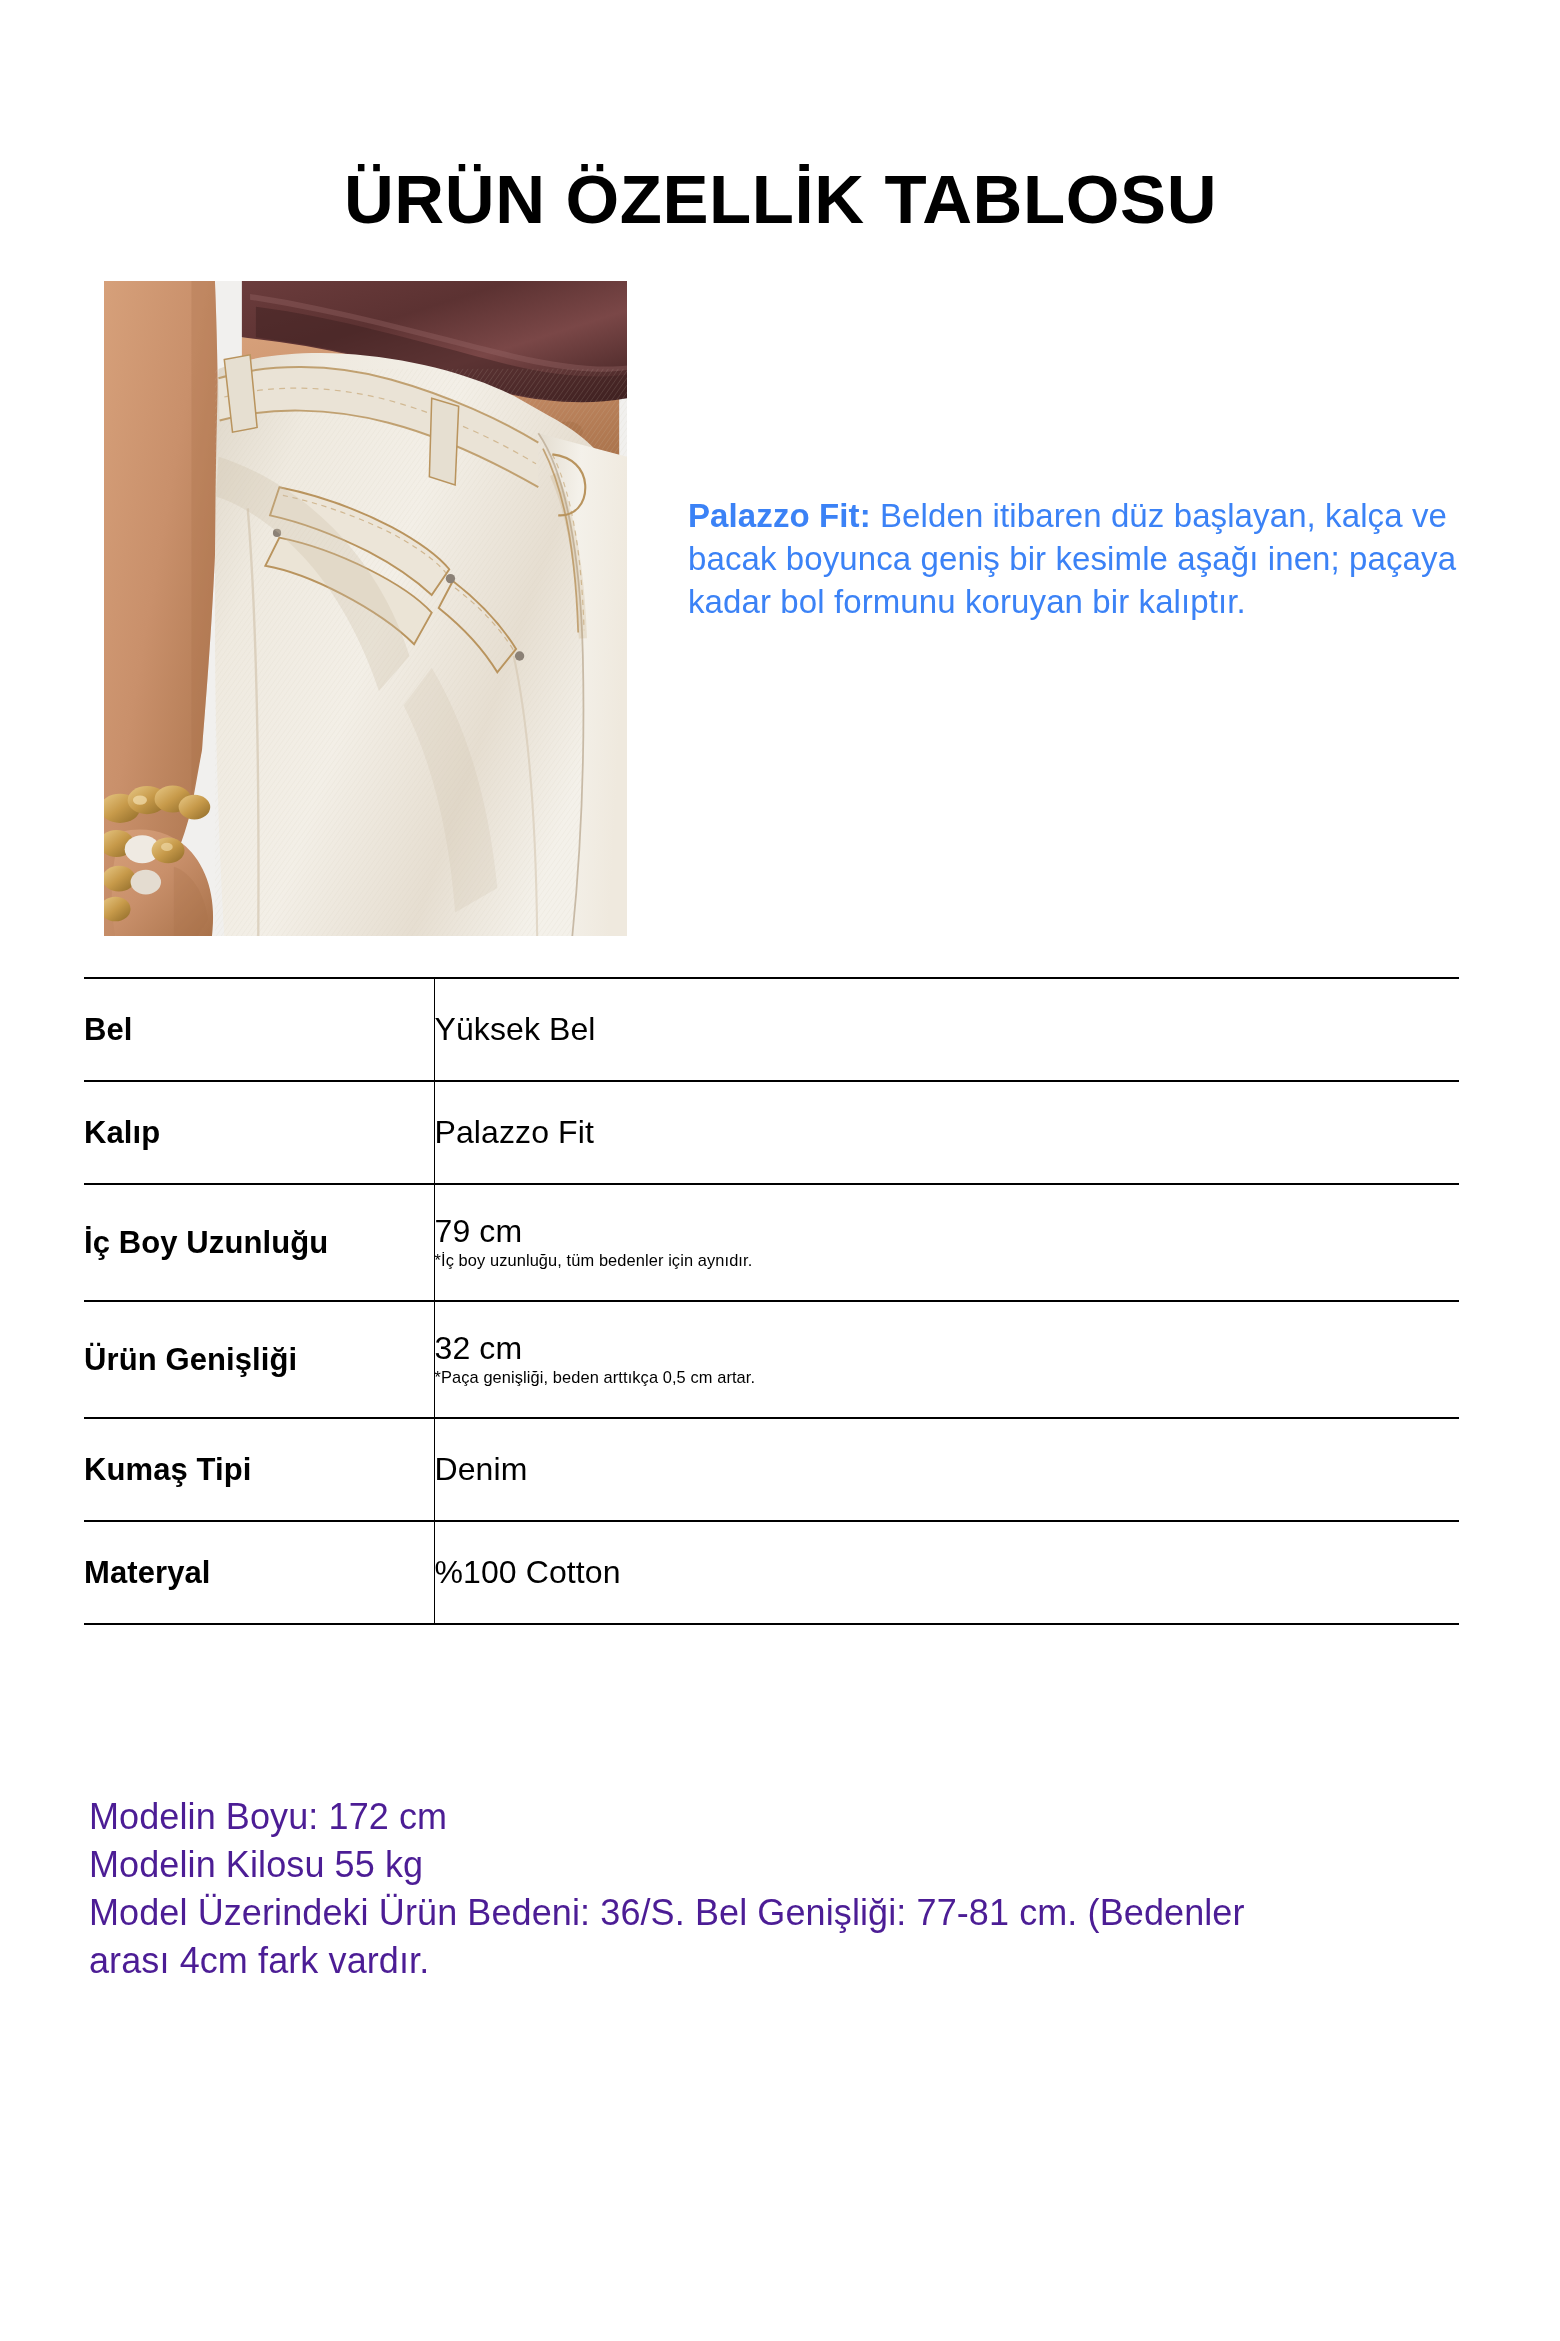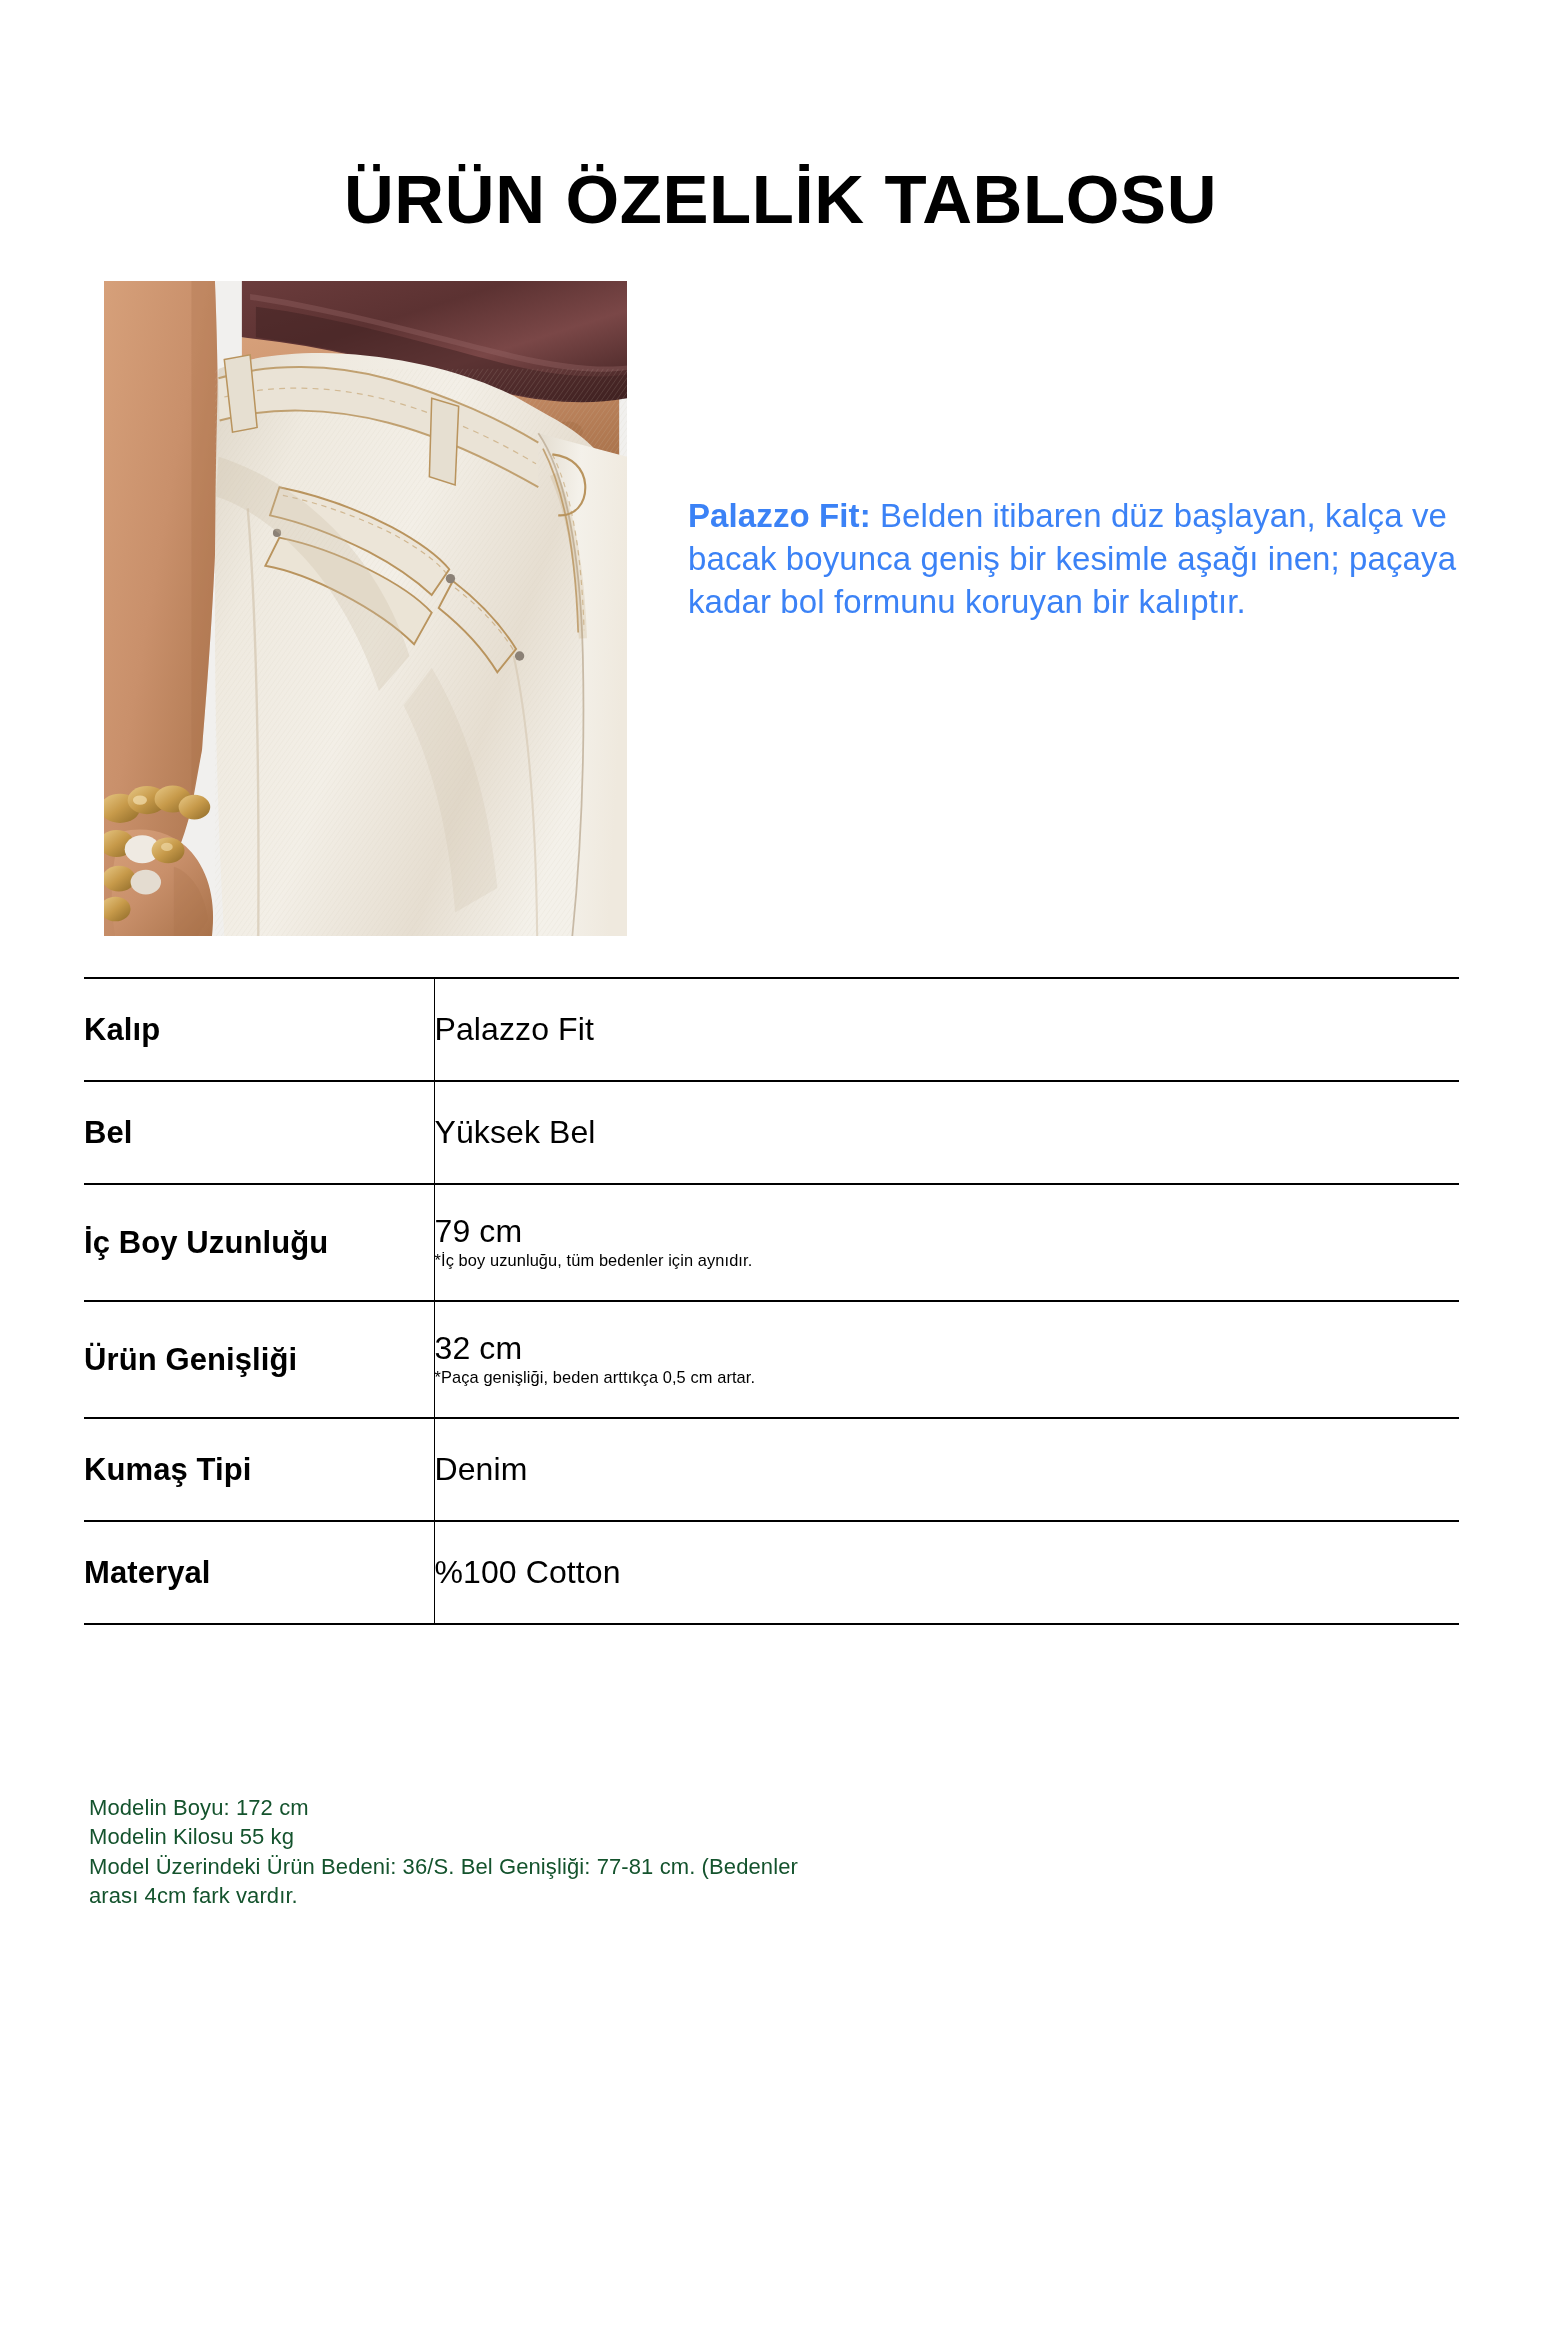--- a/index.html
+++ b/index.html
@@ -69,21 +69,21 @@
   .cell-value .val-main{ display:block; font-size:32px; line-height:1.12; }
   .cell-value .val-note{
     display:block; font-size:16.4px; line-height:1.25;
     margin-top:0; letter-spacing:0.1px;
   }
   .row-tall .cell-label{ height:117px; }
 
   
   .model-info{
     position:absolute; left:89px; top:1793px; width:1347px;
-    font-size:22px; line-height:1.33; color:#14532d;
+    font-size:36px; line-height:1.33; color:#4c1d95;
     letter-spacing:0.1px;
   }
   .model-info p{ margin:0; }
 </style>
 </head>
 <body>
 
 <h1 class="page-title">ÜRÜN ÖZELLİK TABLOSU</h1>
 
 <div class="hero">
@@ -195,29 +195,29 @@
   </div>
 
   <p class="description">
     <b>Palazzo Fit:</b><span> Belden itibaren düz başlayan, kalça ve bacak boyunca geniş bir kesimle aşağı inen; paçaya kadar bol formunu koruyan bir kalıptır.</span>
   </p>
 </div>
 
 <table class="spec-table">
   <tbody>
     <tr>
+      <td class="cell-label">Bel</td>
+      <td class="cell-value">
+        <span class="val-main">Yüksek Bel</span>
+      </td>
+    </tr>
+    <tr>
       <td class="cell-label">Kalıp</td>
       <td class="cell-value">
         <span class="val-main">Palazzo Fit</span>
-      </td>
-    </tr>
-    <tr>
-      <td class="cell-label">Bel</td>
-      <td class="cell-value">
-        <span class="val-main">Yüksek Bel</span>
       </td>
     </tr>
     <tr class="row-tall">
       <td class="cell-label">İç Boy Uzunluğu</td>
       <td class="cell-value">
         <span class="val-main">79 cm</span>
         <span class="val-note">*İç boy uzunluğu, tüm bedenler için aynıdır.</span>
       </td>
     </tr>
     <tr class="row-tall">

